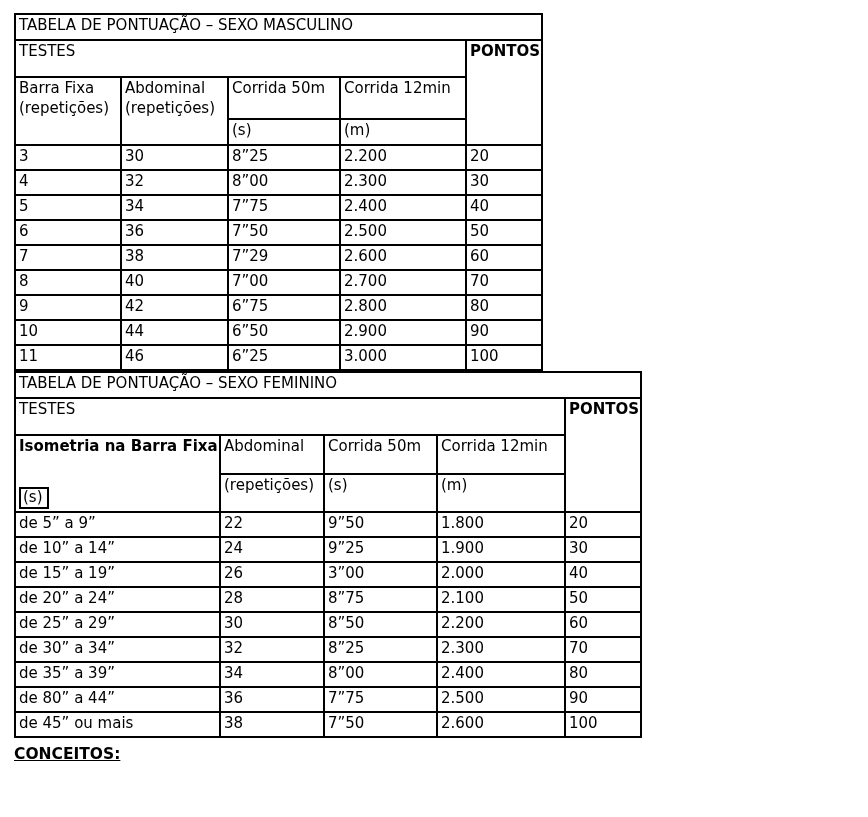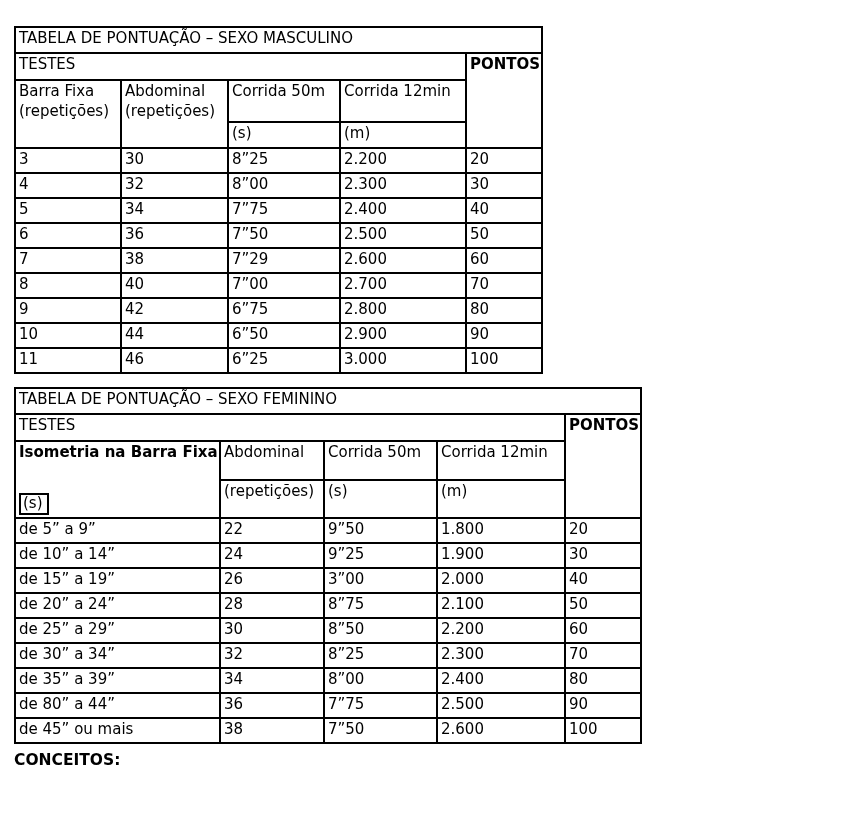--- a/index.html
+++ b/index.html
@@ -12,36 +12,35 @@
     color: #000000;
   }
   .page {
     padding: 13px 0 0 14px;
     box-sizing: border-box;
   }
   table.score-table {
     border-collapse: collapse;
     table-layout: fixed;
     border: 2px solid #fca5a5;
-    margin-top: 13px;
   }
   table.score-table td {
     border: 2px solid #000;
     padding: 1px 3px;
     font-size: 15px;
     line-height: 1.3;
     vertical-align: top;
     white-space: nowrap;
     overflow: visible;
   }
   table.male { width: 527px; }
   table.female { width: 626px; }
 
   tr.title-row  { height: 26px; }
-  tr.testes-row { height: 27px; }
+  tr.testes-row { height: 37px; }
   table.male tr.head-name-row { height: 42px; }
   table.male tr.head-unit-row { height: 26px; }
   table.female tr.head-name-row { height: 37px; }
   table.female tr.head-unit-row { height: 36px; }
   tbody.data-rows tr { height: 25px; }
 
   td.pontos-cell { vertical-align: top; font-weight: bold; }
 
   td.isometria-cell > div.cell-flex {
     display: flex;
@@ -61,20 +60,21 @@
     line-height: 1.15;
   }
 
   .footer {
     margin-top: 7px;
     font-size: 15.5px;
   }
   .concepts-heading {
     font-weight: bold;
     font-size: 15.5px;
+    text-decoration: underline;
   }
   .footer p {
     margin: 0;
     font-size: 15.5px;
   }
   .footer p.p1 { margin-top: 27px; }
   .footer p.p2 { margin-top: 29px; }
 </style>
 </head>
 <body>

